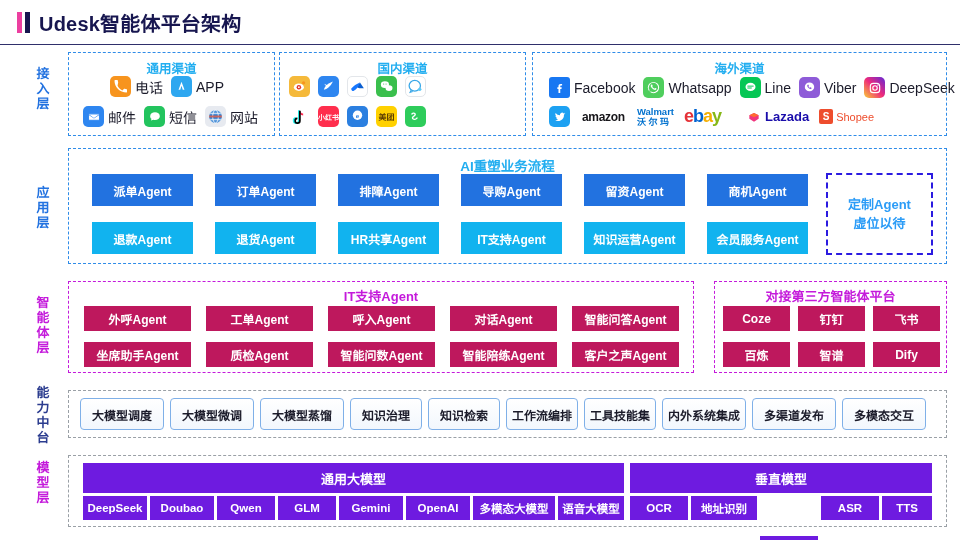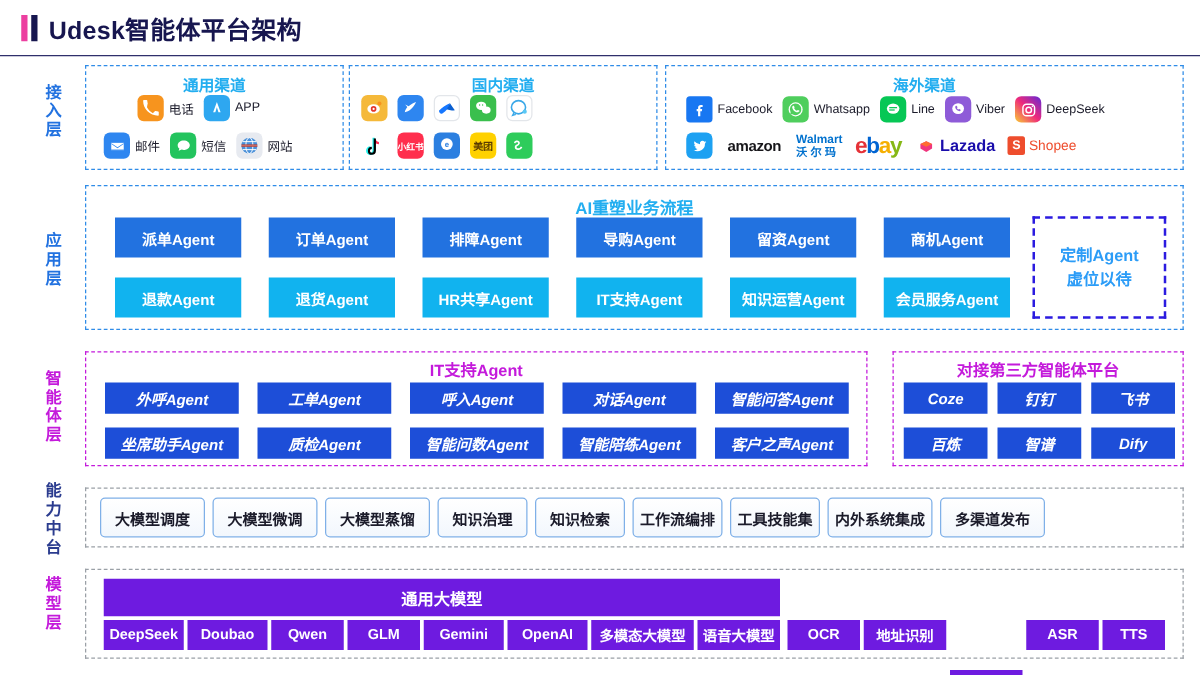--- a/index.html
+++ b/index.html
@@ -55,37 +55,37 @@
     position: absolute; left: 0; width: 100%;
     text-align: center; font-size: 12.5px; font-weight: bold;
     white-space: nowrap;
   }
   .t-cyan { color: #23AEF0; }
   .t-magenta { color: #C41ADB; }
 
   
   .ch-row { position: absolute; display: flex; align-items: center; }
   .ch-item { display: flex; align-items: center; margin-right: 8px; }
-  .ch-label { font-size: 10px; color: #1b1b2a; margin-left: 4px; white-space: nowrap; }
+  .ch-label { font-size: 14px; color: #1b1b2a; margin-left: 4px; white-space: nowrap; }
   .ic {
     width: 21px; height: 21px; border-radius: 5px;
     display: flex; align-items: center; justify-content: center;
     color: #fff; font-size: 12px; font-weight: bold;
     flex: 0 0 auto; overflow: hidden; position: relative;
   }
   .ic svg { display: block; }
 
   
   .chip {
     position: absolute; display: flex; align-items: center; justify-content: center;
     color: #fff; font-size: 12px; font-weight: bold; white-space: nowrap;
   }
   .chip-dark  { background: #2272E0; }
   .chip-light { background: #11B3EF; }
-  .chip-purple{ background: #1d4ed8; font-style: italic; }
+  .chip-purple{ background: #be185d; }
 
   .custom-agent {
     position: absolute; border: 2.5px dashed #2B1BE0; background: #fff;
     display: flex; flex-direction: column; align-items: center; justify-content: center;
     line-height: 19px;
   }
   .custom-agent span { color: #2B9CF7; font-size: 13px; font-weight: bold; }
 
   
   .cap-card {
@@ -327,21 +327,21 @@
           </svg>
       </span>
     </div>
     <div class="ch-item" style="margin-right:12px;">
       <span style="font-size:12px; font-weight:bold; color:#17161A; letter-spacing:-.3px;">amazon</span>
     </div>
     <div class="ch-item" style="margin-right:10px; flex-direction:column; align-items:flex-start; line-height:10px;">
       <span style="font-size:9.5px; font-weight:bold; color:#0071CE;">Walmart</span>
       <span style="font-size:9px; font-weight:bold; color:#0071CE;">沃 尔 玛</span>
     </div>
-    <div class="ch-item" style="margin-right:12px;">
+    <div class="ch-item" style="margin-right:25px;">
       <span style="font-size:18px; font-weight:bold; letter-spacing:-1px;"><span style="color:#E53238;">e</span><span style="color:#0064D2;">b</span><span style="color:#F5AF02;">a</span><span style="color:#86B817;">y</span></span>
     </div>
     <div class="ch-item" style="margin-right:10px;">
       <span class="ic" style="background:transparent; width:16px;">
         <svg width="16" height="16" viewBox="0 0 24 24">
             <path fill="#F0357E" d="M12 6l7 3.4v5.2L12 19l-7-4.4V9.4z"></path>
             <path fill="#FF6C2F" d="M12 6l7 3.4-7 3.1-7-3.1z"></path>
           </svg>
       </span>
       <span style="font-size:13px; font-weight:bold; color:#1A0DAB; margin-left:3px;">Lazada</span>
@@ -407,24 +407,26 @@
 
   <div class="cap-card" style="left:80px;  top:398px; width:84px; height:32px;">大模型调度</div>
   <div class="cap-card" style="left:170px; top:398px; width:84px; height:32px;">大模型微调</div>
   <div class="cap-card" style="left:260px; top:398px; width:84px; height:32px;">大模型蒸馏</div>
   <div class="cap-card" style="left:350px; top:398px; width:72px; height:32px;">知识治理</div>
   <div class="cap-card" style="left:428px; top:398px; width:72px; height:32px;">知识检索</div>
   <div class="cap-card" style="left:506px; top:398px; width:72px; height:32px;">工作流编排</div>
   <div class="cap-card" style="left:584px; top:398px; width:72px; height:32px;">工具技能集</div>
   <div class="cap-card" style="left:662px; top:398px; width:84px; height:32px;">内外系统集成</div>
   <div class="cap-card" style="left:752px; top:398px; width:84px; height:32px;">多渠道发布</div>
+  <div class="cap-card" style="left:842px; top:398px; width:84px; height:32px;">多模态交互</div>
 
   <div class="dash dash-grey" style="left:68px; top:455px; width:879px; height:72px;"></div>
 
   <div class="model-head" style="left:83px; top:463px; width:541px; height:30px;">通用大模型</div>
+  <div class="model-head" style="left:630px; top:463px; width:302px; height:30px;">垂直模型</div>
 
   <div class="model-chip" style="left:83px;  top:496px; width:64px; height:24px;">DeepSeek</div>
   <div class="model-chip" style="left:150px; top:496px; width:64px; height:24px;">Doubao</div>
   <div class="model-chip" style="left:217px; top:496px; width:58px; height:24px;">Qwen</div>
   <div class="model-chip" style="left:278px; top:496px; width:58px; height:24px;">GLM</div>
   <div class="model-chip" style="left:339px; top:496px; width:64px; height:24px;">Gemini</div>
   <div class="model-chip" style="left:406px; top:496px; width:64px; height:24px;">OpenAI</div>
   <div class="model-chip" style="left:473px; top:496px; width:82px; height:24px;">多模态大模型</div>
   <div class="model-chip" style="left:558px; top:496px; width:66px; height:24px;">语音大模型</div>
 

